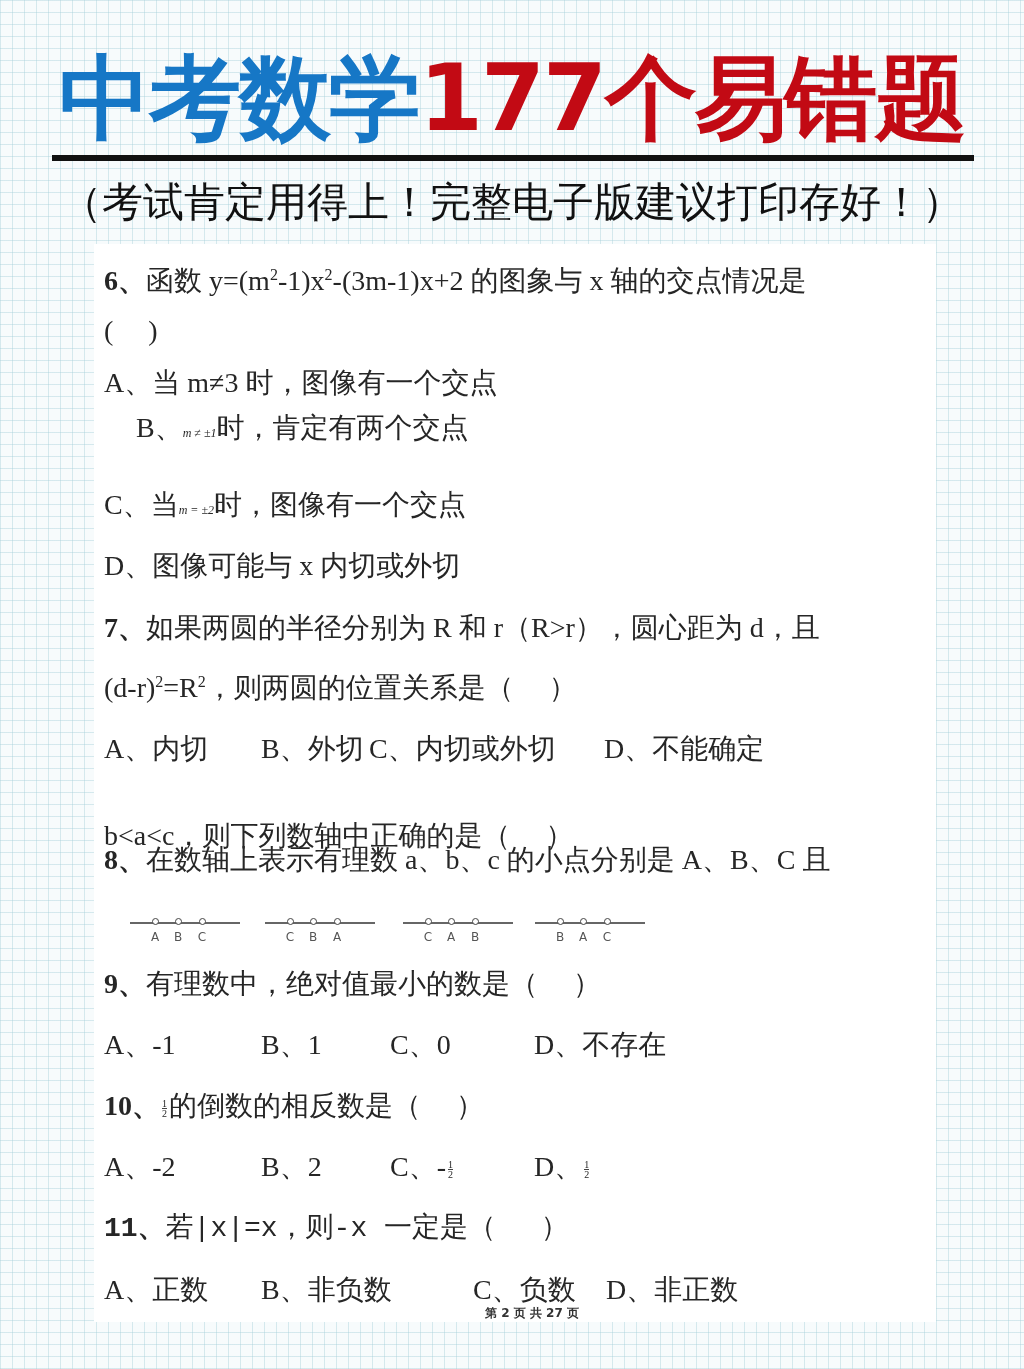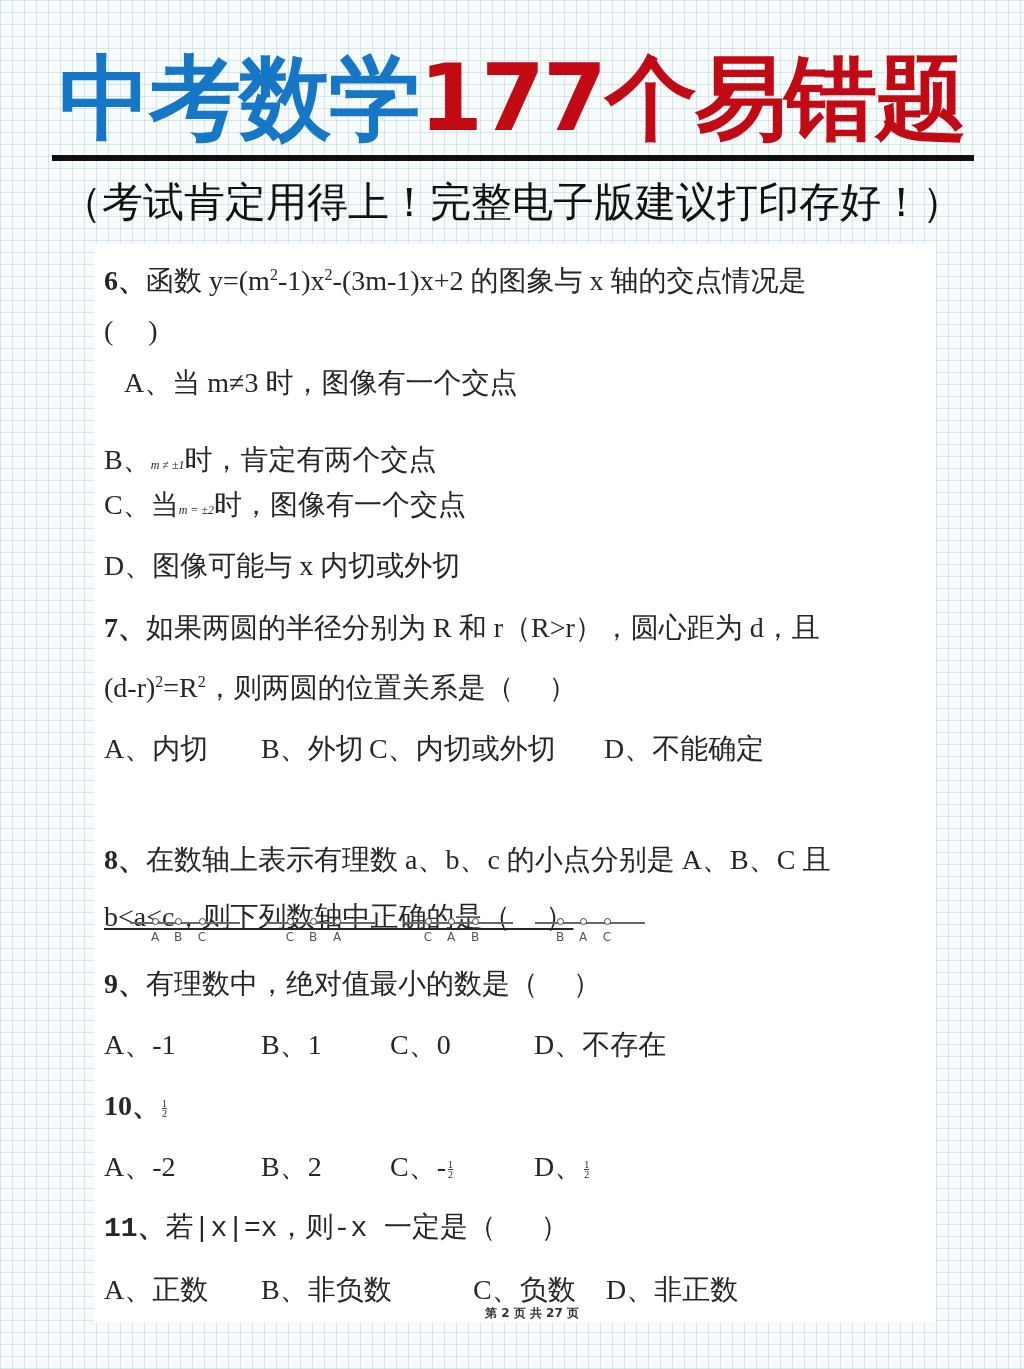--- a/index.html
+++ b/index.html
@@ -73,24 +73,24 @@
 </div>
 <div class="rule"></div>
 <div class="subtitle">（考试肯定用得上！完整电子版建议打印存好！）</div>
 
 <div class="paper"></div>
 
 <div class="line" style="top:234px;margin-top:27px;">
   <span class="qnum">6、</span><span>函数 y=(m</span><sup>2</sup><span>-1)x</span><sup>2</sup><span>-(3m-1)x+2 的图象与 x 轴的交点情况是</span>
 </div>
 <div class="line" style="top:311px;">(　 )</div>
-<div class="line" style="top:363px;margin-left:20px;">
+<div class="line" style="top:363px;">
   <span>A、</span><span>当 m≠3 时，图像有一个交点</span>
 </div>
-<div class="line" style="top:440px;">
+<div class="line" style="top:408px;margin-left:32px;">
   <span>B、</span><span class="small">m ≠ ±1</span><span>时，肯定有两个交点</span>
 </div>
 <div class="line" style="top:485px;">
   <span>C、</span><span>当</span><span class="small">m = ±2</span><span>时，图像有一个交点</span>
 </div>
 <div class="line" style="top:546px;">
   <span>D、</span><span>图像可能与 x 内切或外切</span>
 </div>
 
 <div class="line" style="top:608px;">
@@ -99,21 +99,21 @@
 <div class="line" style="top:668px;">
   <span>(d-r)</span><sup>2</sup><span>=R</span><sup>2</sup><span>，则两圆的位置关系是（　 ）</span>
 </div>
 <div class="line" style="top:729px;">
   <span class="opt" style="width:157px"><span>A、</span><span>内切</span></span><span class="opt" style="width:108px"><span>B、</span><span>外切</span></span><span class="opt" style="width:235px"><span>C、</span><span>内切或外切</span></span><span class="opt"><span>D、</span><span>不能确定</span></span>
 </div>
 
 <div class="line" style="top:796px;margin-top:44px;">
   <span class="qnum">8、</span><span>在数轴上表示有理数 a、b、c 的小点分别是 A、B、C 且</span>
 </div>
-<div class="line" style="top:897px;text-decoration:underline;">b&lt;a&lt;c，则下列数轴中正确的是（　 ）</div>
+<div class="line" style="top:816px;">b&lt;a&lt;c，则下列数轴中正确的是（　 ）</div>
 
 <div class="axis-wrap" style="left:130px;">
   <div class="axis-line"></div>
   <div class="axis-dot" style="left:22px"></div>
   <div class="axis-dot" style="left:45px"></div>
   <div class="axis-dot" style="left:69px"></div>
   <div class="axis-label" style="left:19px">A</div>
   <div class="axis-label" style="left:42px">B</div>
   <div class="axis-label" style="left:66px">C</div>
 </div>
@@ -146,21 +146,21 @@
 </div>
 
 <div class="line" style="top:964px;">
   <span class="qnum">9、</span><span>有理数中，绝对值最小的数是（　 ）</span>
 </div>
 <div class="line" style="top:1025px;">
   <span class="opt" style="width:157px"><span>A、</span><span>-1</span></span><span class="opt" style="width:129px"><span>B、</span><span>1</span></span><span class="opt" style="width:144px"><span>C、</span><span>0</span></span><span class="opt"><span>D、</span><span>不存在</span></span>
 </div>
 
 <div class="line" style="top:1086px;">
-  <span class="qnum">10、</span><span class="frac"><span class="num">1</span><span>2</span></span>
+  <span class="qnum">10、</span><span class="frac"><span class="num">1</span><span>2</span></span><span>的倒数的相反数是（　 ）</span>
 </div>
 <div class="line" style="top:1147px;">
   <span class="opt" style="width:157px"><span>A、</span><span>-2</span></span><span class="opt" style="width:129px"><span>B、</span><span>2</span></span><span class="opt" style="width:144px"><span>C、</span><span>-</span><span class="frac"><span class="num">1</span><span>2</span></span></span><span class="opt"><span>D、</span><span class="frac"><span class="num">1</span><span>2</span></span></span>
 </div>
 
 <div class="line" style="top:1209px;font-family:Liberation Mono, monospace;">
   <span class="qnum">11、</span><span>若|x|=x，则-x 一定是（　 ）</span>
 </div>
 <div class="line" style="top:1270px;">
   <span class="opt" style="width:157px"><span>A、</span><span>正数</span></span><span class="opt" style="width:212px"><span>B、</span><span>非负数</span></span><span class="opt" style="width:133px"><span>C、</span><span>负数</span></span><span class="opt"><span>D、</span><span>非正数</span></span>

